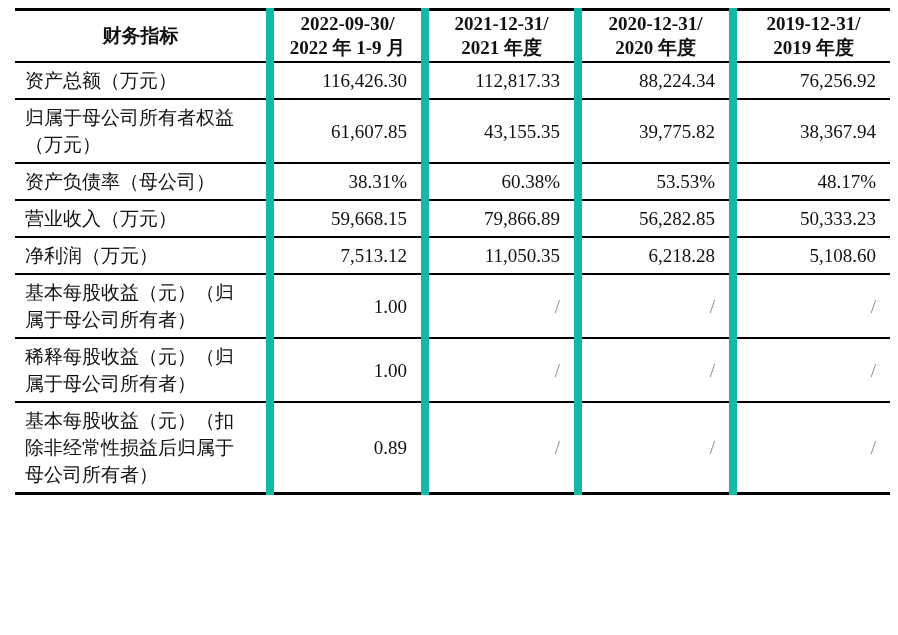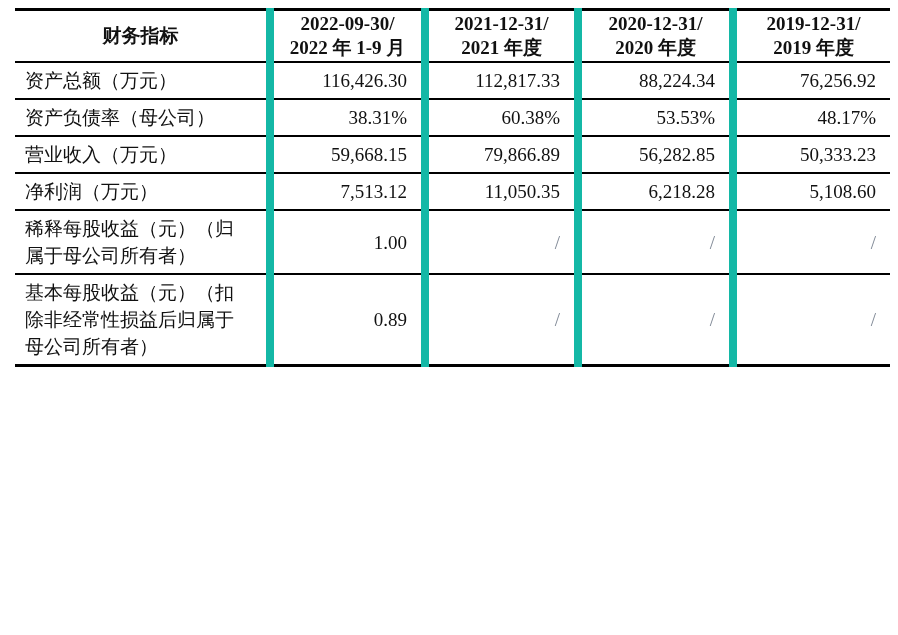--- a/index.html
+++ b/index.html
@@ -94,20 +94,27 @@
       </tr>
     </thead>
     <tbody>
       <tr class="h1">
         <td class="lbl">资产总额（万元）</td>
         <td class="num">116,426.30</td>
         <td class="num">112,817.33</td>
         <td class="num">88,224.34</td>
         <td class="num">76,256.92</td>
       </tr>
+      <tr class="h2">
+        <td class="lbl">归属于母公司所有者权益（万元）</td>
+        <td class="num">61,607.85</td>
+        <td class="num">43,155.35</td>
+        <td class="num">39,775.82</td>
+        <td class="num">38,367.94</td>
+      </tr>
       <tr class="h1">
         <td class="lbl">资产负债率（母公司）</td>
         <td class="num">38.31%</td>
         <td class="num">60.38%</td>
         <td class="num">53.53%</td>
         <td class="num">48.17%</td>
       </tr>
       <tr class="h1">
         <td class="lbl">营业收入（万元）</td>
         <td class="num">59,668.15</td>
@@ -116,20 +123,27 @@
         <td class="num">50,333.23</td>
       </tr>
       <tr class="h1">
         <td class="lbl">净利润（万元）</td>
         <td class="num">7,513.12</td>
         <td class="num">11,050.35</td>
         <td class="num">6,218.28</td>
         <td class="num">5,108.60</td>
       </tr>
       <tr class="h2">
+        <td class="lbl">基本每股收益（元）（归属于母公司所有者）</td>
+        <td class="num">1.00</td>
+        <td class="num slash">/</td>
+        <td class="num slash">/</td>
+        <td class="num slash">/</td>
+      </tr>
+      <tr class="h2">
         <td class="lbl">稀释每股收益（元）（归属于母公司所有者）</td>
         <td class="num">1.00</td>
         <td class="num slash">/</td>
         <td class="num slash">/</td>
         <td class="num slash">/</td>
       </tr>
       <tr class="h3">
         <td class="lbl">基本每股收益（元）（扣除非经常性损益后归属于母公司所有者）</td>
         <td class="num">0.89</td>
         <td class="num slash">/</td>

